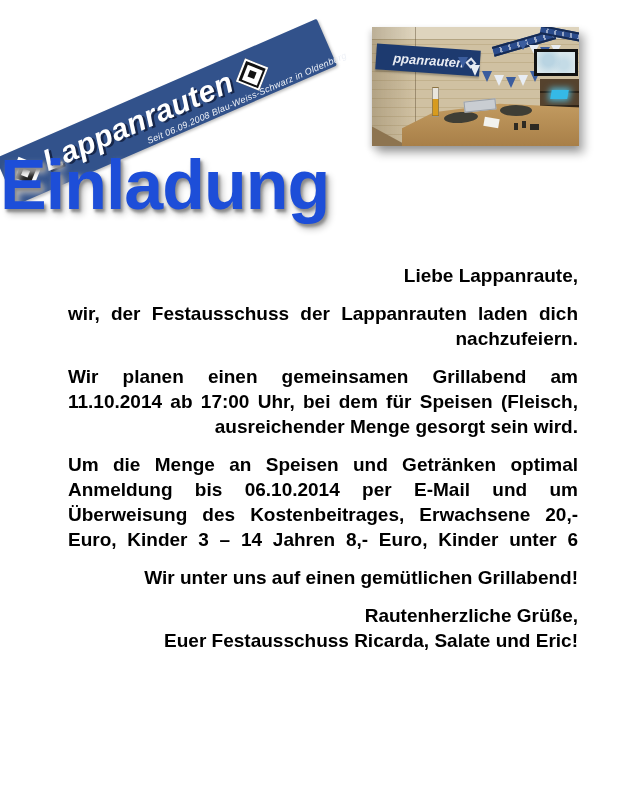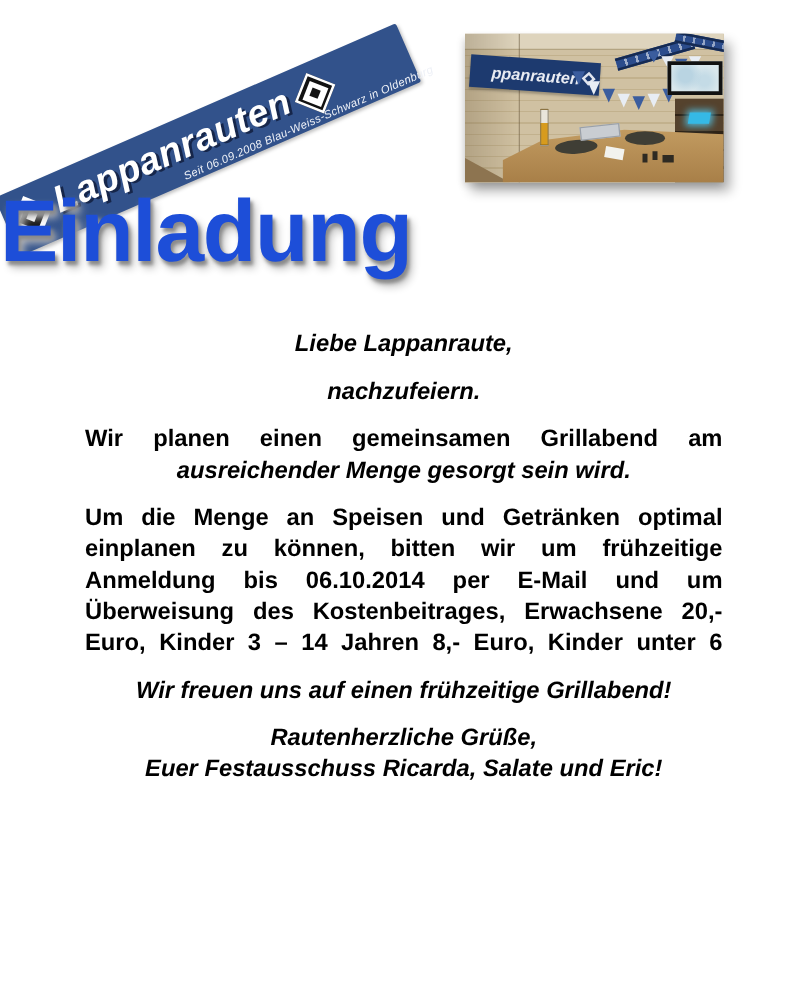--- a/index.html
+++ b/index.html
@@ -108,21 +108,21 @@
     line-height:1.1;
   }
 
   
   .letter-body { position:absolute; left:68px; top:263px; width:510px;
     font-size:19px; font-weight:bold; color:#000; line-height:25px; }
   .para { margin-bottom:13px; }
   .line { height:25px; overflow:hidden; white-space:normal; }
   .line.just { text-align:justify; text-align-last:justify; }
   .line.just::after { content:""; display:inline-block; width:100%; }
-  .line.left { text-align:center;font-style:italic; }
+  .line.left { text-align:right; }
 </style>
 </head>
 <body>
 
 <div class="page">
 
   <div class="banner-strip" style="background: rgb(50, 82, 139);">
     <span class="d-left">
       <span class="diamond-outer">
           <span class="diamond-mid">
@@ -179,35 +179,36 @@
     <div class="clutter" style="left:158px; top:97px; width:9px; height:6px;"></div>
   </div>
 
   <div class="title">Einladung</div>
 
   <div class="letter-body">
       <div class="para">
         <div class="line left">Liebe Lappanraute,</div>
       </div>
       <div class="para">
+        <div class="line just">wir, der Festausschuss der Lappanrauten laden dich</div>
         <div class="line left">nachzufeiern.</div>
       </div>
       <div class="para">
         <div class="line just">Wir planen einen gemeinsamen Grillabend am</div>
+        <div class="line just">11.10.2014 ab 17:00 Uhr, bei dem für Speisen (Fleisch,</div>
         <div class="line left">ausreichender Menge gesorgt sein wird.</div>
       </div>
       <div class="para">
         <div class="line just">Um die Menge an Speisen und Getränken optimal</div>
-        <div class="line just">einplanen zu können, bitten wir um frühzeitige</div>
         <div class="line just">Anmeldung bis 06.10.2014 per E-Mail und um</div>
         <div class="line just">Überweisung des Kostenbeitrages, Erwachsene 20,-</div>
         <div class="line just">Euro, Kinder 3 – 14 Jahren 8,- Euro, Kinder unter 6</div>
       </div>
       <div class="para">
-        <div class="line left">Wir freuen uns auf einen frühzeitige Grillabend!</div>
+        <div class="line left">Wir unter uns auf einen gemütlichen Grillabend!</div>
       </div>
       <div class="para">
         <div class="line left">Rautenherzliche Grüße,</div>
         <div class="line left">Euer Festausschuss Ricarda, Salate und Eric!</div>
       </div>
     </div>
 
 </div>
 
 </body></html>

